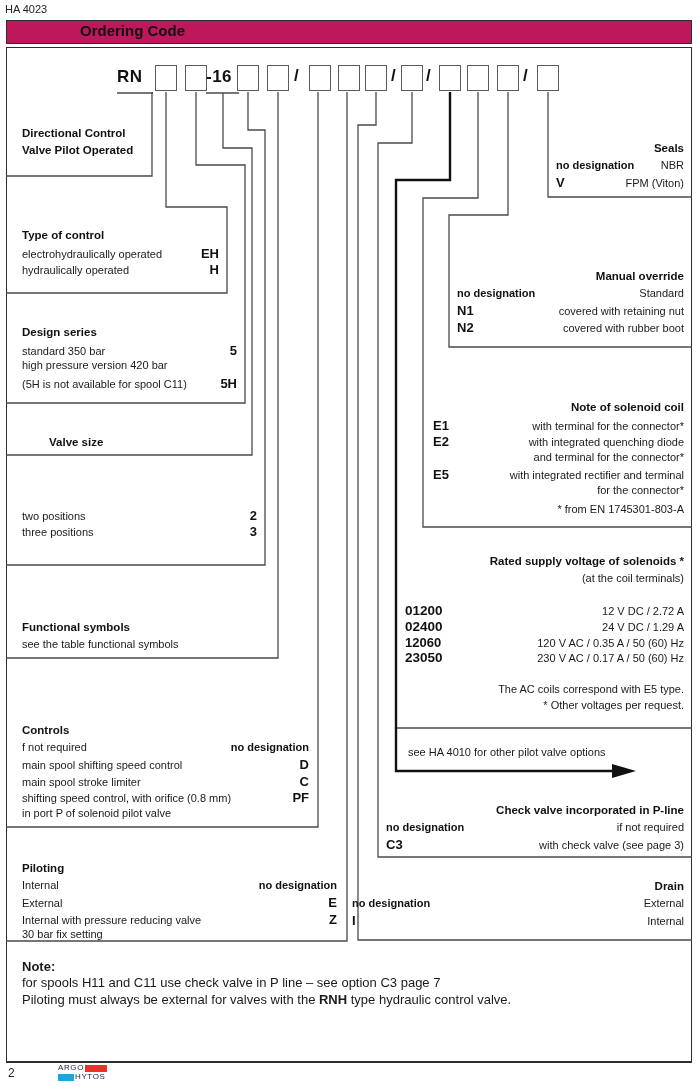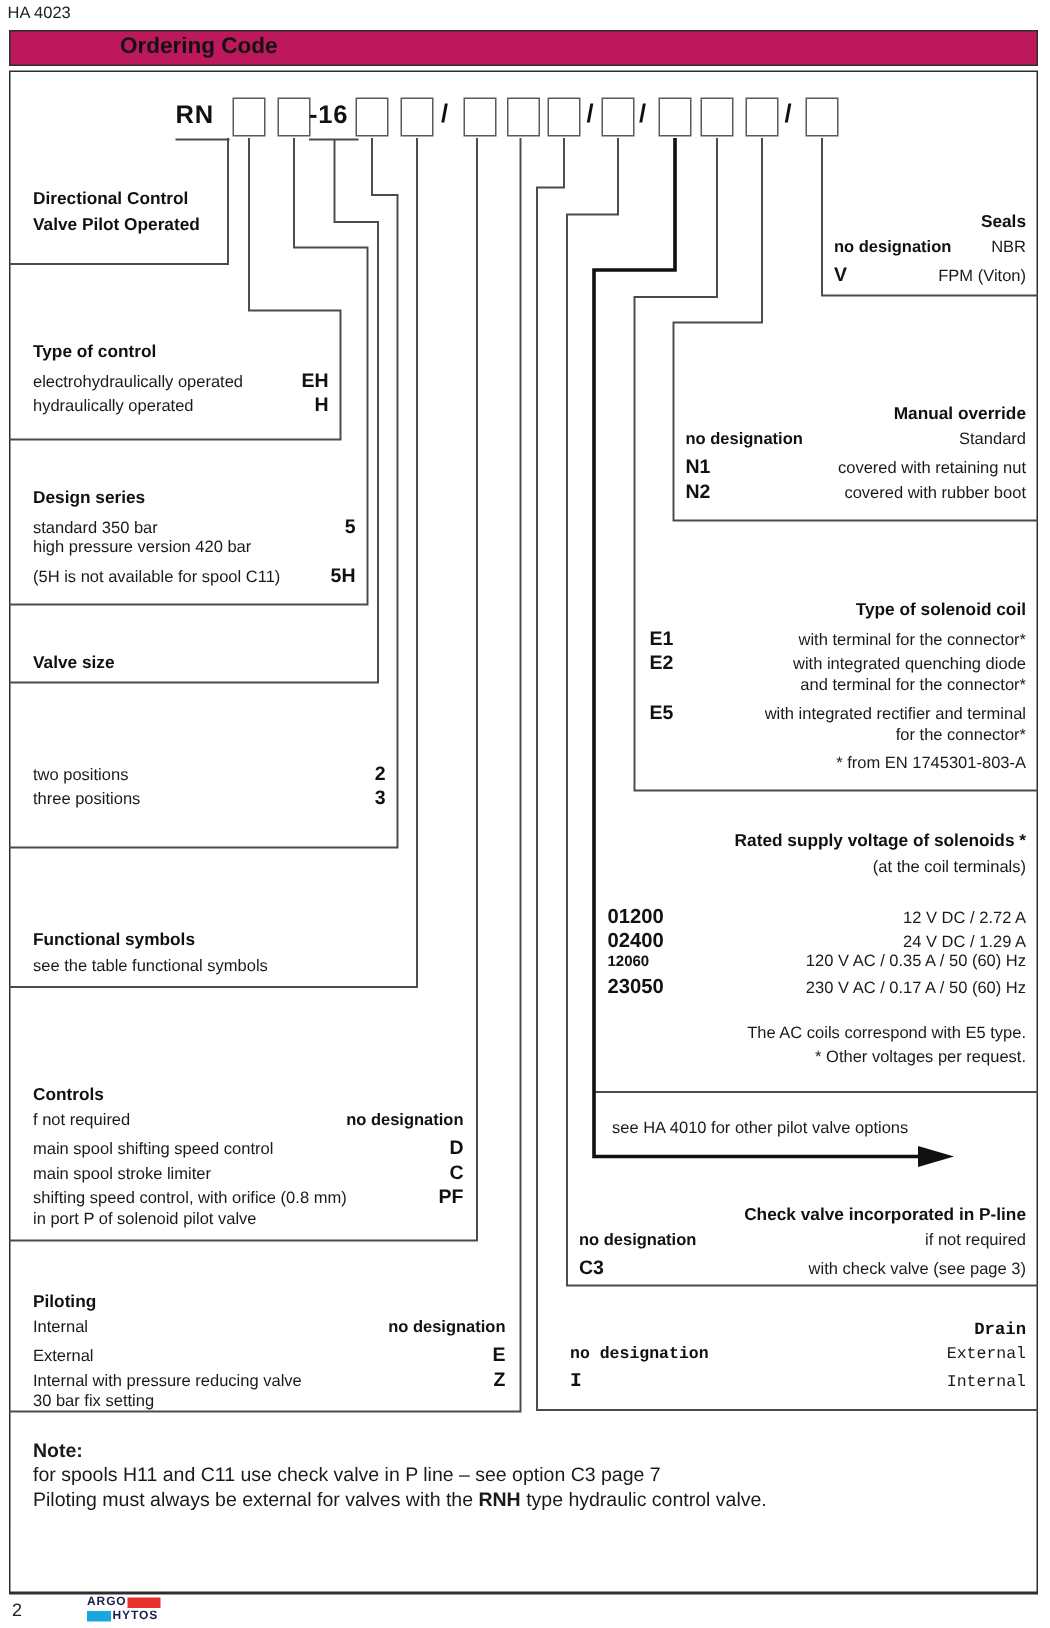--- a/index.html
+++ b/index.html
@@ -26,21 +26,21 @@
   .code.nd{font-size:11px;text-align:right;}
   .subtitle{font-size:11px;height:16px;}
   .notes-r{font-size:11px;height:15.5px;}
   .spacer{height:15px;}
   .note-block{position:absolute;left:22px;top:959px;font-size:13px;line-height:16.4px;}
   .note-block .nt{font-weight:700;}
   .pilot-note{position:absolute;left:408px;top:746px;font-size:11px;}
   .page-num{position:absolute;left:8px;top:1066px;font-size:12px;color:#222;}
   .logo{position:absolute;left:58px;top:1064px;display:flex;flex-direction:column;gap:1px;}
   .logo .lrow{display:flex;align-items:center;gap:1px;height:8px;}
-  .logo .ltxt{font-weight:700;font-size:8px;letter-spacing:.6px;line-height:8px;}
+  .logo .ltxt{font-weight:400;font-size:8px;letter-spacing:.6px;line-height:8px;}
   .logo .rect{display:inline-block;height:7px;}
 </style>
 </head>
 <body>
 
 <div class="page">
 
   <div class="doc-num">HA 4023</div>
 
   <div class="title-band">
@@ -122,21 +122,21 @@
     <div class="row">
         <span class="lbl">high pressure version 420 bar</span>
         <span class="code"></span>
       </div>
     <div class="row">
         <span class="lbl">(5H is not available for spool C11)</span>
         <span class="code">5H</span>
       </div>
   </div>
 
-  <div class="lsec" style="top:436px;width:130px;">
+  <div class="lsec" style="top:436px;width:130px;margin-left:27px;">
     <div class="sec-title">Valve size</div>
   </div>
 
   <div class="lsec" style="top:508px;width:235px;">
     <div class="row">
         <span class="lbl">two positions</span>
         <span class="code">2</span>
       </div>
     <div class="row">
         <span class="lbl">three positions</span>
@@ -218,21 +218,21 @@
         <span class="code">N1</span>
         <span class="lbl">covered with retaining nut</span>
       </div>
     <div class="row">
         <span class="code">N2</span>
         <span class="lbl">covered with rubber boot</span>
       </div>
   </div>
 
   <div class="rsec" style="top:401px;left:433px;">
-    <div class="sec-title">Type of solenoid coil</div>
+    <div class="sec-title">Note of solenoid coil</div>
     <div class="row">
         <span class="code">E1</span>
         <span class="lbl">with terminal for the connector*</span>
       </div>
     <div class="row">
         <span class="code">E2</span>
         <span class="lbl">with integrated quenching diode</span>
       </div>
     <div class="row">
         <span class="code"></span>
@@ -255,21 +255,21 @@
     <div class="spacer"></div>
     <div class="row vrow">
         <span class="code" style="font-size:13.5px">01200</span>
         <span class="lbl">12 V DC / 2.72 A</span>
       </div>
     <div class="row vrow">
         <span class="code" style="font-size:13.5px">02400</span>
         <span class="lbl">24 V DC / 1.29 A</span>
       </div>
     <div class="row vrow">
-        <span class="code" style="font-size:10px">12060</span>
+        <span class="code" style="font-size:13px">12060</span>
         <span class="lbl">120 V AC / 0.35 A / 50 (60) Hz</span>
       </div>
     <div class="row vrow">
         <span class="code" style="font-size:13.5px">23050</span>
         <span class="lbl">230 V AC / 0.17 A / 50 (60) Hz</span>
       </div>
     <div class="notes-r" style="margin-top:17px;">The AC coils correspond with E5 type.</div>
     <div class="notes-r">*  Other voltages per request.</div>
   </div>
 
@@ -280,21 +280,21 @@
     <div class="row">
         <span class="code nd">no designation</span>
         <span class="lbl">if not required</span>
       </div>
     <div class="row">
         <span class="code">C3</span>
         <span class="lbl">with check valve (see page 3)</span>
       </div>
   </div>
 
-  <div class="rsec" style="top:880px;left:380px;font-family:Liberation Mono, monospace;">
+  <div class="rsec" style="top:880px;left:352px;">
     <div class="sec-title">Drain</div>
     <div class="row">
         <span class="code nd">no designation</span>
         <span class="lbl">External</span>
       </div>
     <div class="row">
         <span class="code">I</span>
         <span class="lbl">Internal</span>
       </div>
   </div>

